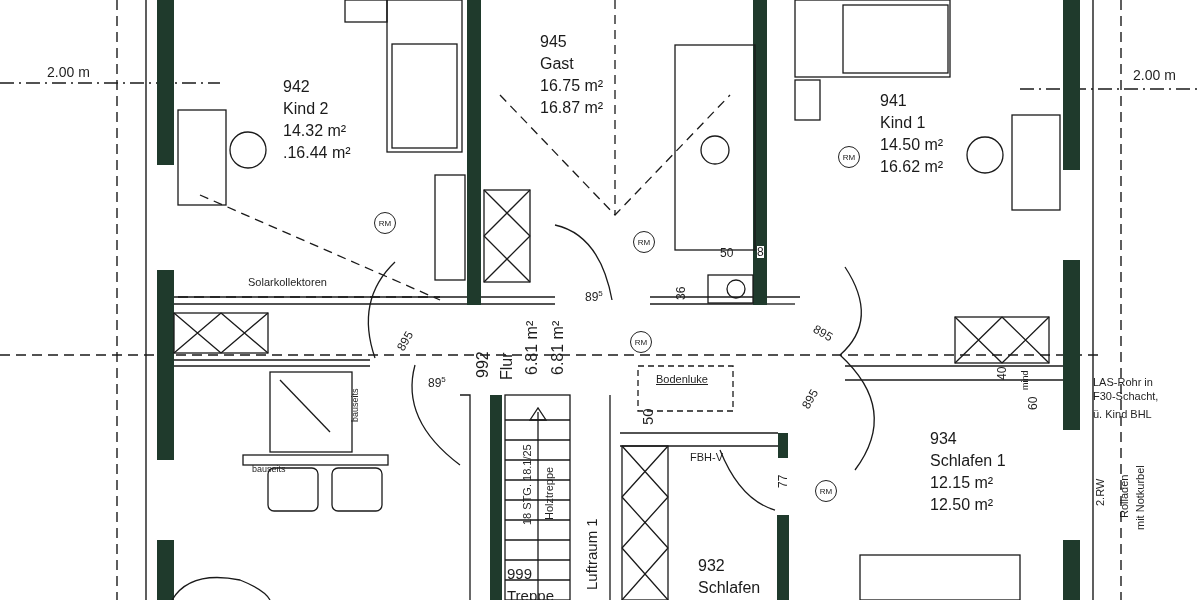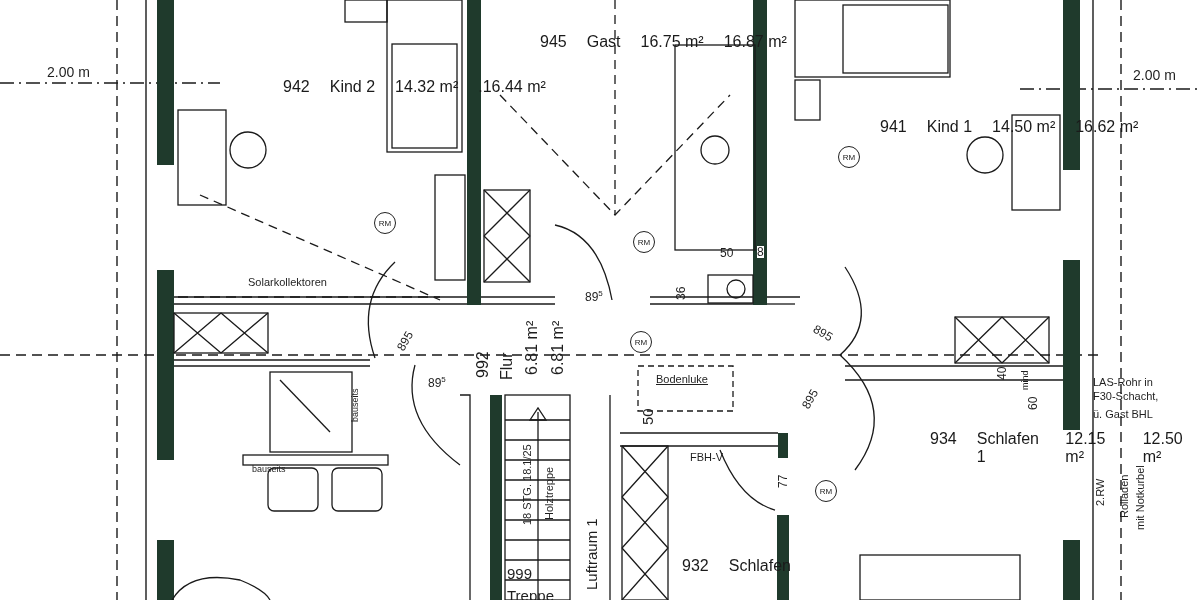--- a/index.html
+++ b/index.html
@@ -1,20 +1,20 @@
 <!DOCTYPE html>
 <html><head>
 <meta charset="utf-8">
 <style>
   html, body { margin:0; padding:0; background:#ffffff; }
   body { width:1200px; height:600px; overflow:hidden; position:relative; font-family:"Liberation Sans", sans-serif; color:#1a1a1a; }
   #plan { position:absolute; left:0; top:0; width:1200px; height:600px; }
   .lbl { position:absolute; font-family:"Liberation Sans", sans-serif; color:#1f1f1f; line-height:1; white-space:nowrap; }
   .room-num, .room-name, .room-area { font-size:16px; }
-  .room-block { position:absolute; display:flex; gap:20px; }
+  .room-block { position:absolute; display:flex; flex-direction:column; gap:4px; }
   .small { font-size:11px; }
   .dim { font-size:12px; }
   .rot90 { transform:rotate(-90deg); transform-origin:left top; }
   .rm { position:absolute; width:20px; height:20px; border:1.3px solid #222; border-radius:50%; font-size:8px; display:flex; align-items:center; justify-content:center; background:#fff; }
 </style>
 </head>
 <body>
 
 <svg id="plan" viewBox="0 0 1200 600" xmlns="http://www.w3.org/2000/svg">
   <g fill="none" stroke="#1a1a1a" stroke-width="1.4">
@@ -132,21 +132,21 @@
   <span class="room-area">.16.44 m²</span>
 </div>
 
 <div class="room-block" style="left:540px;top:33px;">
   <span class="room-num">945</span>
   <span class="room-name">Gast</span>
   <span class="room-area">16.75 m²</span>
   <span class="room-area">16.87 m²</span>
 </div>
 
-<div class="room-block" style="left:880px;top:92px;margin-top:26px;">
+<div class="room-block" style="left:880px;top:92px;">
   <span class="room-num">941</span>
   <span class="room-name">Kind 1</span>
   <span class="room-area">14.50 m²</span>
   <span class="room-area">16.62 m²</span>
 </div>
 
 <div class="room-block rot90" style="left:474px;top:378px;flex-direction:row;gap:6px;">
   <span class="room-num">992</span>
 </div>
 <div class="rot90" style="position:absolute;left:499px;top:380px;display:flex;flex-direction:column;gap:6px;">
@@ -155,38 +155,38 @@
 <div class="lbl rot90 room-area" style="left:524px;top:375px;">6.81 m²</div>
 <div class="lbl rot90 room-area" style="left:550px;top:375px;">6.81 m²</div>
 
 <div class="room-block" style="left:930px;top:430px;">
   <span class="room-num">934</span>
   <span class="room-name">Schlafen 1</span>
   <span class="room-area">12.15 m²</span>
   <span class="room-area">12.50 m²</span>
 </div>
 
-<div class="room-block" style="left:682px;top:557px;">
+<div class="room-block" style="left:698px;top:557px;">
   <span class="room-num">932</span>
   <span class="room-name">Schlafen</span>
 </div>
 
 <div class="lbl" style="left:507px;top:566px;font-size:15px;text-align:right;">999</div>
 <div class="lbl" style="left:507px;top:588px;font-size:15px;">Treppe</div>
 
 <div class="lbl" style="left:248px;top:277px;font-size:11px;">Solarkollektoren</div>
 <div class="lbl small" style="left:656px;top:374px;text-decoration:underline;">Bodenluke</div>
 <div class="lbl small" style="left:690px;top:452px;">FBH-V</div>
 <div class="lbl rot90" style="left:584px;top:590px;font-size:15px;">Luftraum 1</div>
 <div class="lbl rot90 small" style="left:522px;top:525px;">18 STG. 18.1/25</div>
 <div class="lbl rot90 small" style="left:544px;top:520px;">Holztreppe</div>
 
 <div class="lbl small" style="left:1093px;top:377px;text-align:center;">LAS-Rohr in</div>
 <div class="lbl small" style="left:1093px;top:391px;">F30-Schacht,</div>
-<div class="lbl small" style="left:1093px;top:409px;">ü. Gast BHL</div>
+<div class="lbl small" style="left:1093px;top:409px;">ü. Kind BHL</div>
 <div class="lbl rot90 small" style="left:1095px;top:506px;">2.RW</div>
 <div class="lbl rot90 small" style="left:1119px;top:518px;">Rolladen</div>
 <div class="lbl rot90 small" style="left:1135px;top:530px;">mit Notkurbel</div>
 <div class="lbl rot90" style="left:351px;top:422px;font-size:9px;">bauseits</div>
 <div class="lbl" style="left:252px;top:465px;font-size:9px;">bauseits</div>
 <div class="lbl rot90" style="left:1021px;top:390px;font-size:9px;">mind</div>
 
 <div class="lbl dim" style="left:585px;top:290px;"><span>89</span><sup style="font-size:8px;">5</sup></div>
 <div class="lbl dim" style="left:428px;top:376px;"><span>89</span><sup style="font-size:8px;">5</sup></div>
 <div class="lbl dim" style="left:395px;top:335px;transform:rotate(-60deg);">895</div>

